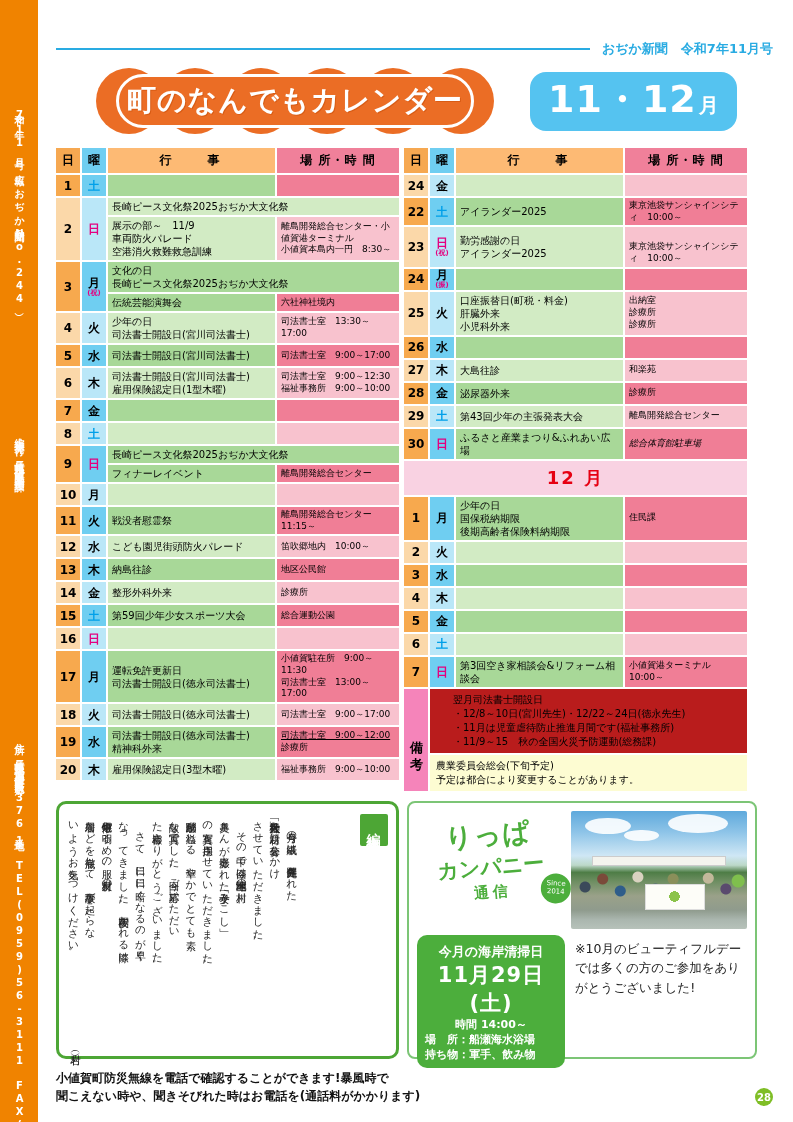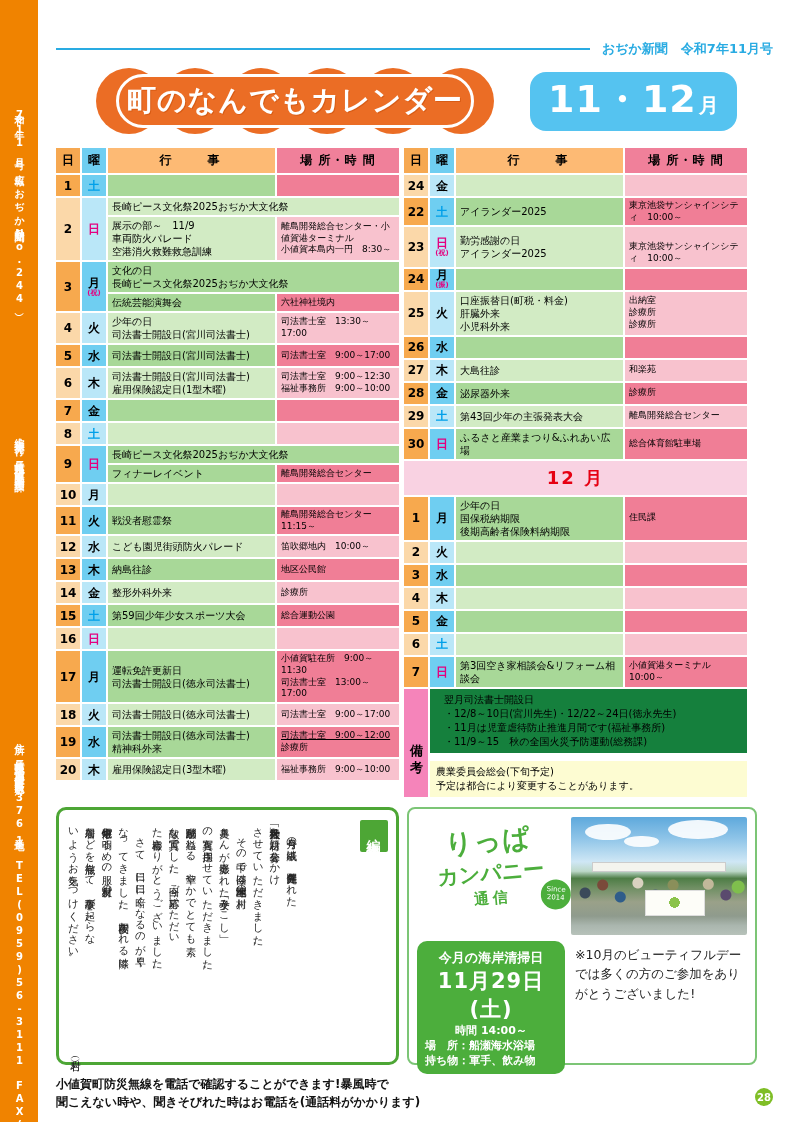--- a/index.html
+++ b/index.html
@@ -43,21 +43,21 @@
   .c-ev,.c-pl,.c-banner{padding:2px 4px;font-size:10px;line-height:1.3;display:flex;flex-direction:column;justify-content:center;}
   .c-pl{font-size:9px;}
   .dark .c-date{background:#F7A94E;} .dark .c-day{background:#6FCEF1;} .dark .c-ev,.dark .c-banner{background:#A8D898;} .dark .c-pl{background:#F07E96;}
   .light .c-date{background:#FBD8A9;} .light .c-day{background:#BAE7F8;} .light .c-ev,.light .c-banner{background:#D2EBC4;} .light .c-pl{background:#F8C2CE;}
 
   .dec-band{background:#F9D2E2;color:#E60012;text-align:center;font-weight:bold;font-size:18px;padding:5px 0;margin-bottom:2px;letter-spacing:2px;}
 
   .remarks{display:grid;grid-template-columns:24px 1fr;gap:2px;}
   .rem-label{background:#F584BA;display:flex;align-items:center;justify-content:center;writing-mode:vertical-rl;text-orientation:upright;
     font-weight:bold;font-size:13px;letter-spacing:16px;padding-top:14px;}
-  .rem-pink{background:#15803d;padding:4px 14px;font-size:10px;line-height:1.4;white-space:pre-line;margin-bottom:8px;}
+  .rem-pink{background:#b91c1c;padding:4px 23px;font-size:10px;line-height:1.4;white-space:pre-line;margin-bottom:2px;}
   .rem-yellow{background:#FDFCD2;padding:4px 6px;font-size:10px;line-height:1.4;white-space:pre-line;}
 
   
   .bottomrow{display:flex;gap:8px;margin-top:10px;}
   .edbox{position:relative;width:343px;height:258px;border:3px solid #4DA635;border-radius:10px;padding:10px 48px 10px 6px;}
   .ed-label{position:absolute;top:10px;right:8px;background:#4DA635;color:#fff;writing-mode:vertical-rl;text-orientation:upright;
     font-weight:bold;font-size:14px;letter-spacing:4px;padding:8px 5px;border-radius:2px;}
   .ed-text{writing-mode:vertical-rl;text-orientation:upright;white-space:pre-line;height:100%;font-size:10.5px;line-height:1.6;color:#222;}
   .ed-sign{position:absolute;left:10px;bottom:10px;writing-mode:vertical-rl;text-orientation:upright;font-size:10.5px;color:#222;}
 
@@ -497,21 +497,21 @@
             </div>
             <div class="cal-row dark">
               <div class="c-date">30</div>
               <div class="c-day">
                 <span class="wk sun">日</span>
               </div>
               <div class="c-ev">
                 <div>ふるさと産業まつり&amp;ふれあい広場</div>
               </div>
               <div class="c-pl">
-                <div style="min-height: 12px;">総合体育館駐車場</div>
+                <div style="min-height: 12px; font-style: italic;">総合体育館駐車場</div>
               </div>
             </div>
           </div>
         <div class="dec-band">12 月</div>
         <div id="rows-dec">
             <div class="cal-row dark">
               <div class="c-date">1</div>
               <div class="c-day">
                 <span class="wk ">月</span>
               </div>

